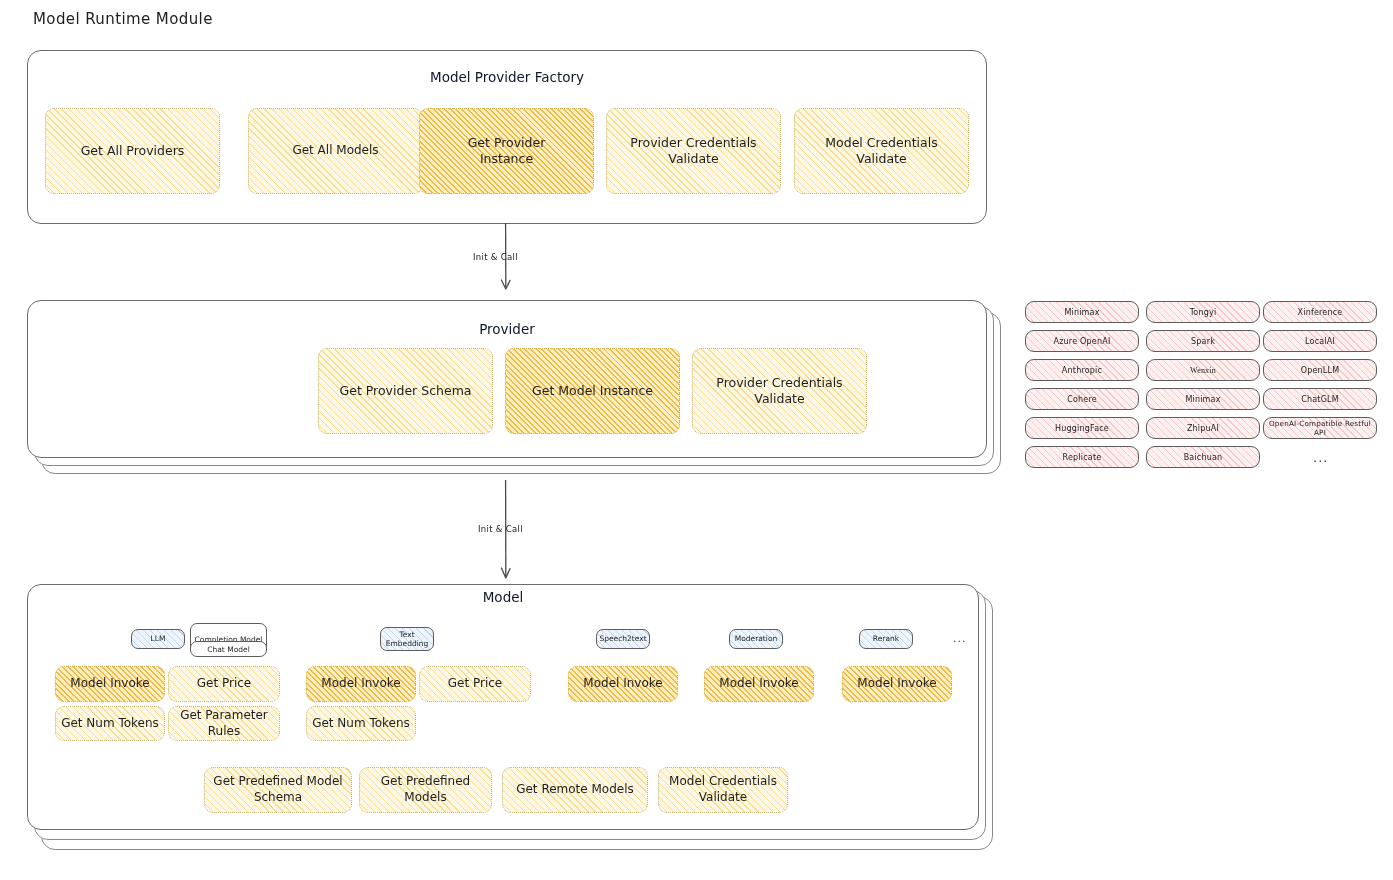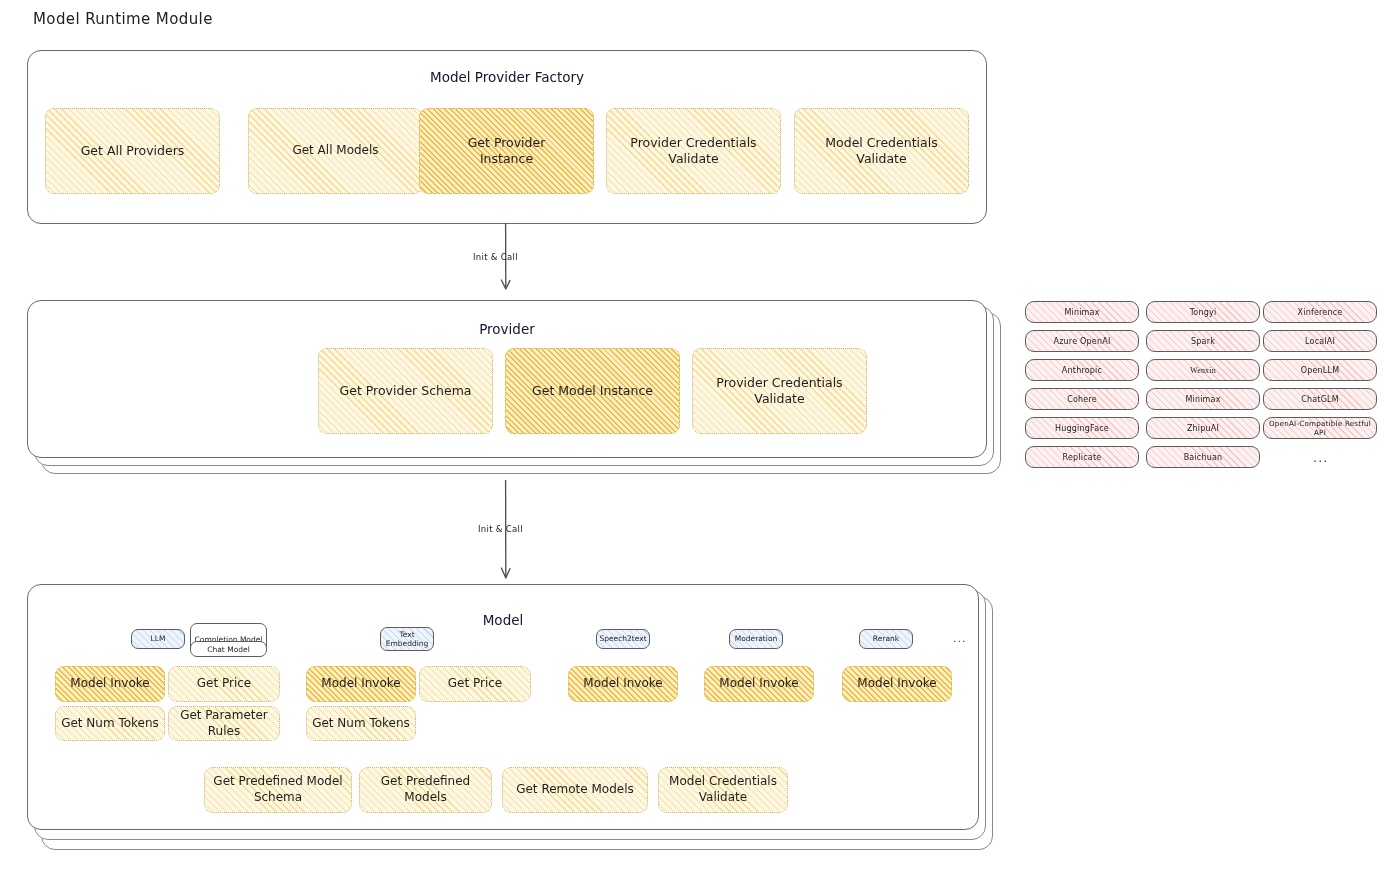--- a/index.html
+++ b/index.html
@@ -145,21 +145,21 @@
   <svg class="arrow-svg" style="left:496px;top:480px;width:20px;height:108px;" viewBox="0 0 20 108">
     <path d="M9.6 0 L9.8 96" stroke="#4a4a4a" stroke-width="1.3" fill="none"></path>
     <path d="M5.4 88 L9.8 98 L14 88.6" stroke="#4a4a4a" stroke-width="1.3" fill="none" stroke-linecap="round" stroke-linejoin="round"></path>
   </svg>
   <div class="arrow-label" style="left:478px;top:524px;">Init &amp; Call</div>
 
   <div class="panel-shadow" style="left:41px;top:596px;width:950px;height:252px;"></div>
   <div class="panel-shadow" style="left:34px;top:590px;width:950px;height:248px;"></div>
 
   <div class="panel" style="left:27px;top:584px;width:950px;height:244px;z-index:2;">
-    <div class="panel-title" style="top:27px;text-align:center;">Model</div>
+    <div class="panel-title" style="top:4px;text-align:center;">Model</div>
 
     <div class="bpill" style="left:103px;top:44px;width:54px;height:20px;">LLM</div>
     <div class="wpill" style="left:162px;top:38px;width:77px;height:32px;">Completion Model</div>
     <div class="wpill" style="left:162px;top:56px;width:77px;height:16px;">Chat Model</div>
 
     <div class="hbox strong" style="left:27px;top:81px;width:110px;height:36px;font-size:12px;">Model Invoke</div>
     <div class="hbox light" style="left:140px;top:81px;width:112px;height:36px;font-size:12px;">Get Price</div>
     <div class="hbox light" style="left:27px;top:121px;width:110px;height:35px;font-size:12px;">Get Num Tokens</div>
     <div class="hbox light" style="left:140px;top:121px;width:112px;height:35px;font-size:12px;padding:0 6px;">Get Parameter Rules</div>
 

